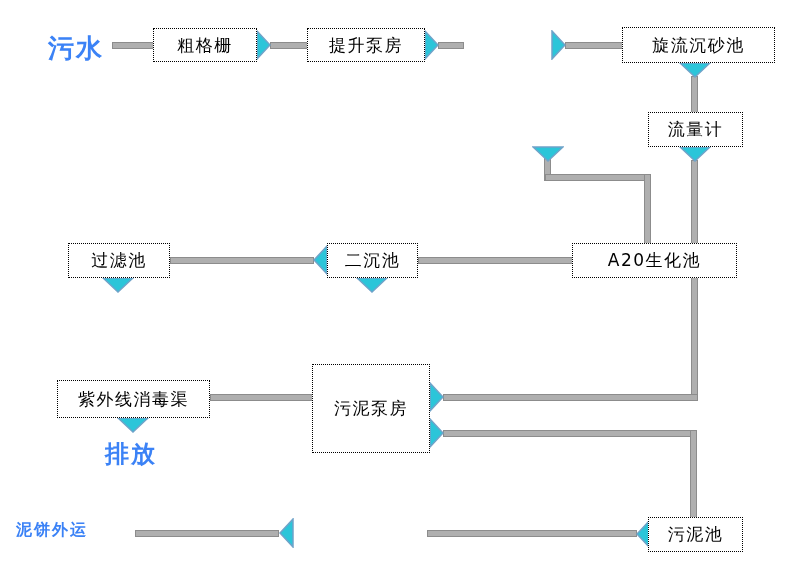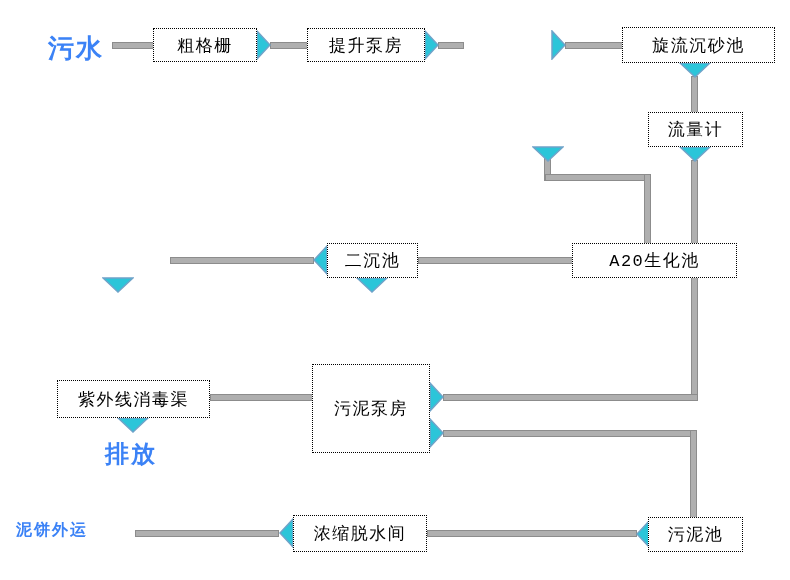--- a/index.html
+++ b/index.html
@@ -6,21 +6,21 @@
   #canvas {
     position:relative; width:790px; height:580px; background:#ffffff;
     font-family:"DejaVu Sans","Liberation Sans",sans-serif;
     overflow:hidden;
   }
   .node {
     position:absolute; box-sizing:border-box;
     background:#ffffff; border:1px dotted #000000;
     display:flex; align-items:center; justify-content:center;
     font-size:17px; letter-spacing:1.5px; color:#000000;
-    white-space:nowrap; z-index:3;font-family:Liberation Mono, monospace;
+    white-space:nowrap; z-index:3;
   }
   .pipe {
     position:absolute; box-sizing:border-box;
     background:var(--pipe-fill,#AFAFAF);
     border:1px solid var(--pipe-stroke,#8C8C8C);
     z-index:1;
   }
   .pipe.h { height:7px; }
   .pipe.v { width:7px; }
   .arrow { position:absolute; z-index:2; display:block; }
@@ -98,24 +98,24 @@
       <polygon points="1,1 31,1 16,15" fill="#2BC5D9" stroke="#6FA3C9" stroke-width="1.5"></polygon>
     </svg>
   <svg class="arrow" style="left:117px;top:417px" width="32" height="16">
       <polygon points="1,1 31,1 16,15" fill="#2BC5D9" stroke="#6FA3C9" stroke-width="1.5"></polygon>
     </svg>
 
   <div class="node" style="left:153px;top:28px;width:104px;height:34px">粗格栅</div>
   <div class="node" style="left:307px;top:28px;width:118px;height:34px">提升泵房</div>
   <div class="node" style="left:622px;top:27px;width:153px;height:36px">旋流沉砂池</div>
   <div class="node" style="left:648px;top:112px;width:95px;height:35px">流量计</div>
+  <div class="node" style="left:68px;top:243px;width:102px;height:35px">过滤池</div>
   <div class="node" style="left:327px;top:243px;width:91px;height:35px">二沉池</div>
   <div class="node" style="left:572px;top:243px;width:165px;height:35px">A20生化池</div>
   <div class="node" style="left:57px;top:380px;width:153px;height:38px">紫外线消毒渠</div>
   <div class="node" style="left:312px;top:364px;width:118px;height:89px">污泥泵房</div>
-  <div class="node" style="left:293px;top:515px;width:134px;height:37px">浓缩脱水间</div>
   <div class="node" style="left:648px;top:517px;width:95px;height:35px">污泥池</div>
 
   <div class="flow-label" style="left:48px;top:31px;font-size:26px">污水</div>
   <div class="flow-label" style="left:105px;top:438px;font-size:24px">排放</div>
   <div class="flow-label" style="left:16px;top:520px;font-size:16px">泥饼外运</div>
 
 </div>
 
 </body></html>

